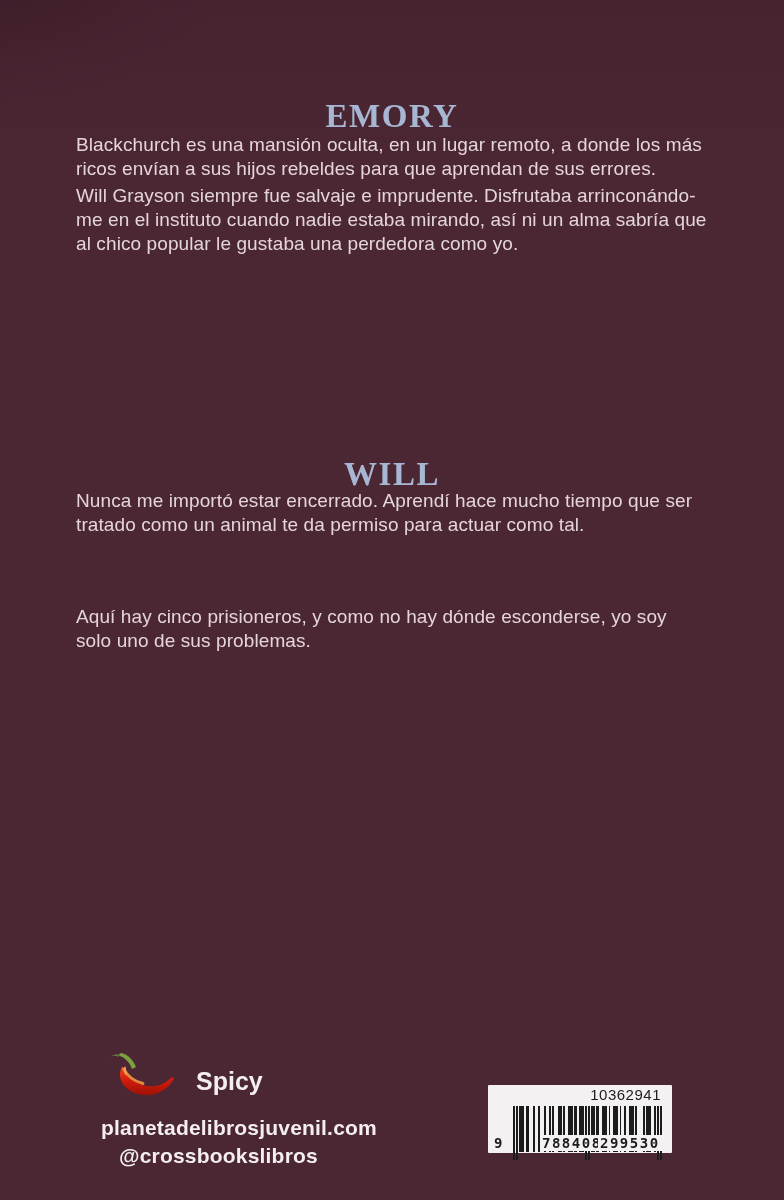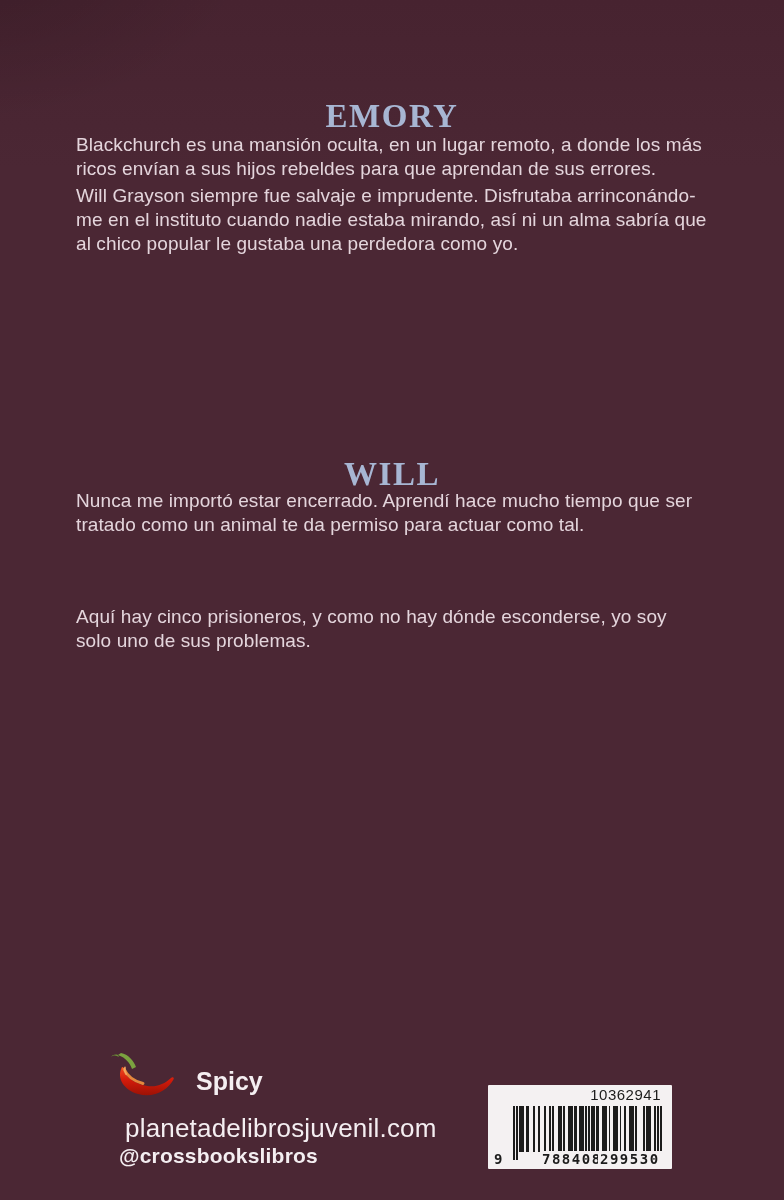--- a/index.html
+++ b/index.html
@@ -31,31 +31,31 @@
   .p1{top:133px;} .p2{top:184px;} .p3{top:297px;} .p4{top:364px;}
   .p5{top:489px;} .p6{top:557px;} .p7{top:605px;}
 
   .spicy-icon{position:absolute;left:110px;top:1052px;width:68px;height:50px;}
   .spicy-label{
     position:absolute;left:196px;top:1066px;
     font-size:25px;line-height:30px;font-weight:700;
     color:var(--footer-text,#f4eef1);
   }
   .website-url{
-    position:absolute;left:125px;top:1116px;
-    font-size:26px;line-height:24px;font-weight:400;letter-spacing:.2px;
+    position:absolute;left:101px;top:1116px;
+    font-size:21px;line-height:24px;font-weight:700;letter-spacing:.2px;
     color:var(--footer-text,#f4eef1);
   }
   .social-handle{
     position:absolute;left:119px;top:1144px;
     font-size:21px;line-height:24px;font-weight:700;letter-spacing:.2px;
     color:var(--footer-text,#f4eef1);
   }
   .barcode-box{
-    position:absolute;left:488px;top:1085px;width:184px;height:84px;
+    position:absolute;left:488px;top:1085px;width:184px;height:68px;
     background:var(--barcode-bg,#f4f1f2);border-radius:1px;
   }
   .barcode-top-number{
     position:absolute;top:1px;right:11px;
     font-size:15px;line-height:18px;letter-spacing:.5px;
     color:var(--barcode-ink,#1c1c1c);
   }
   .barcode-bars{position:absolute;left:25px;top:21px;width:149px;height:54px;}
   .barcode-digits{
     position:absolute;left:0;bottom:2px;width:100%;height:16px;

